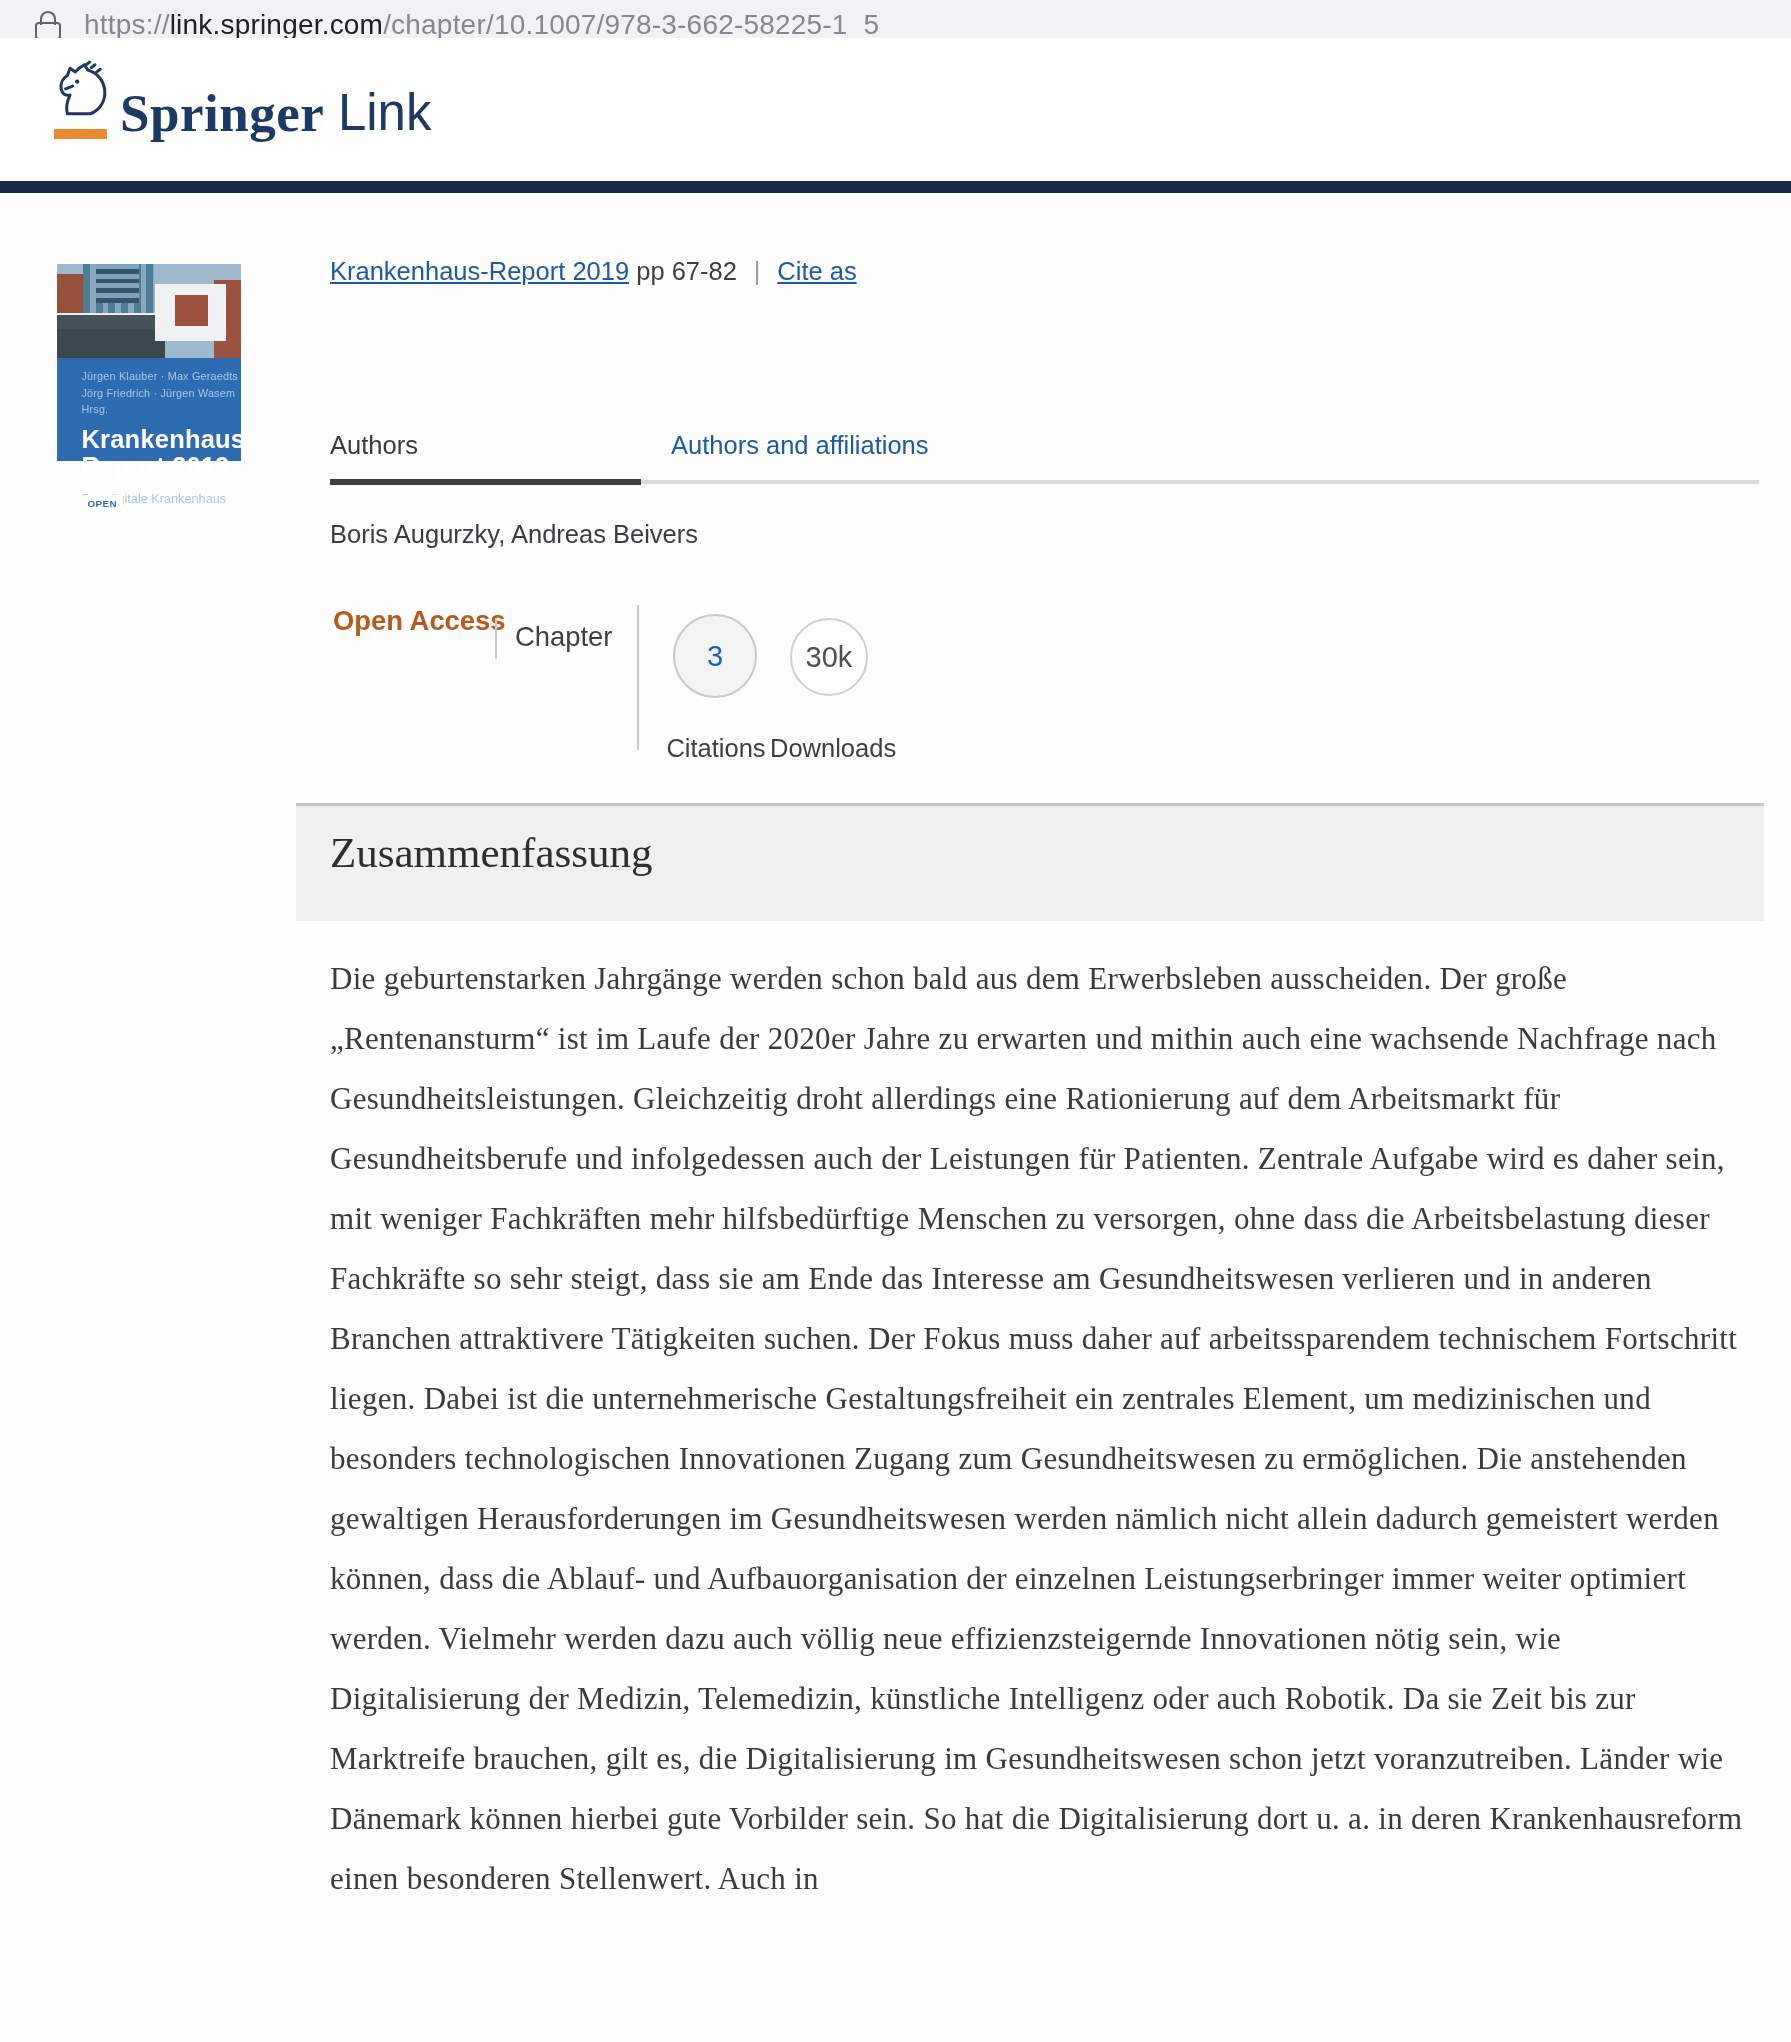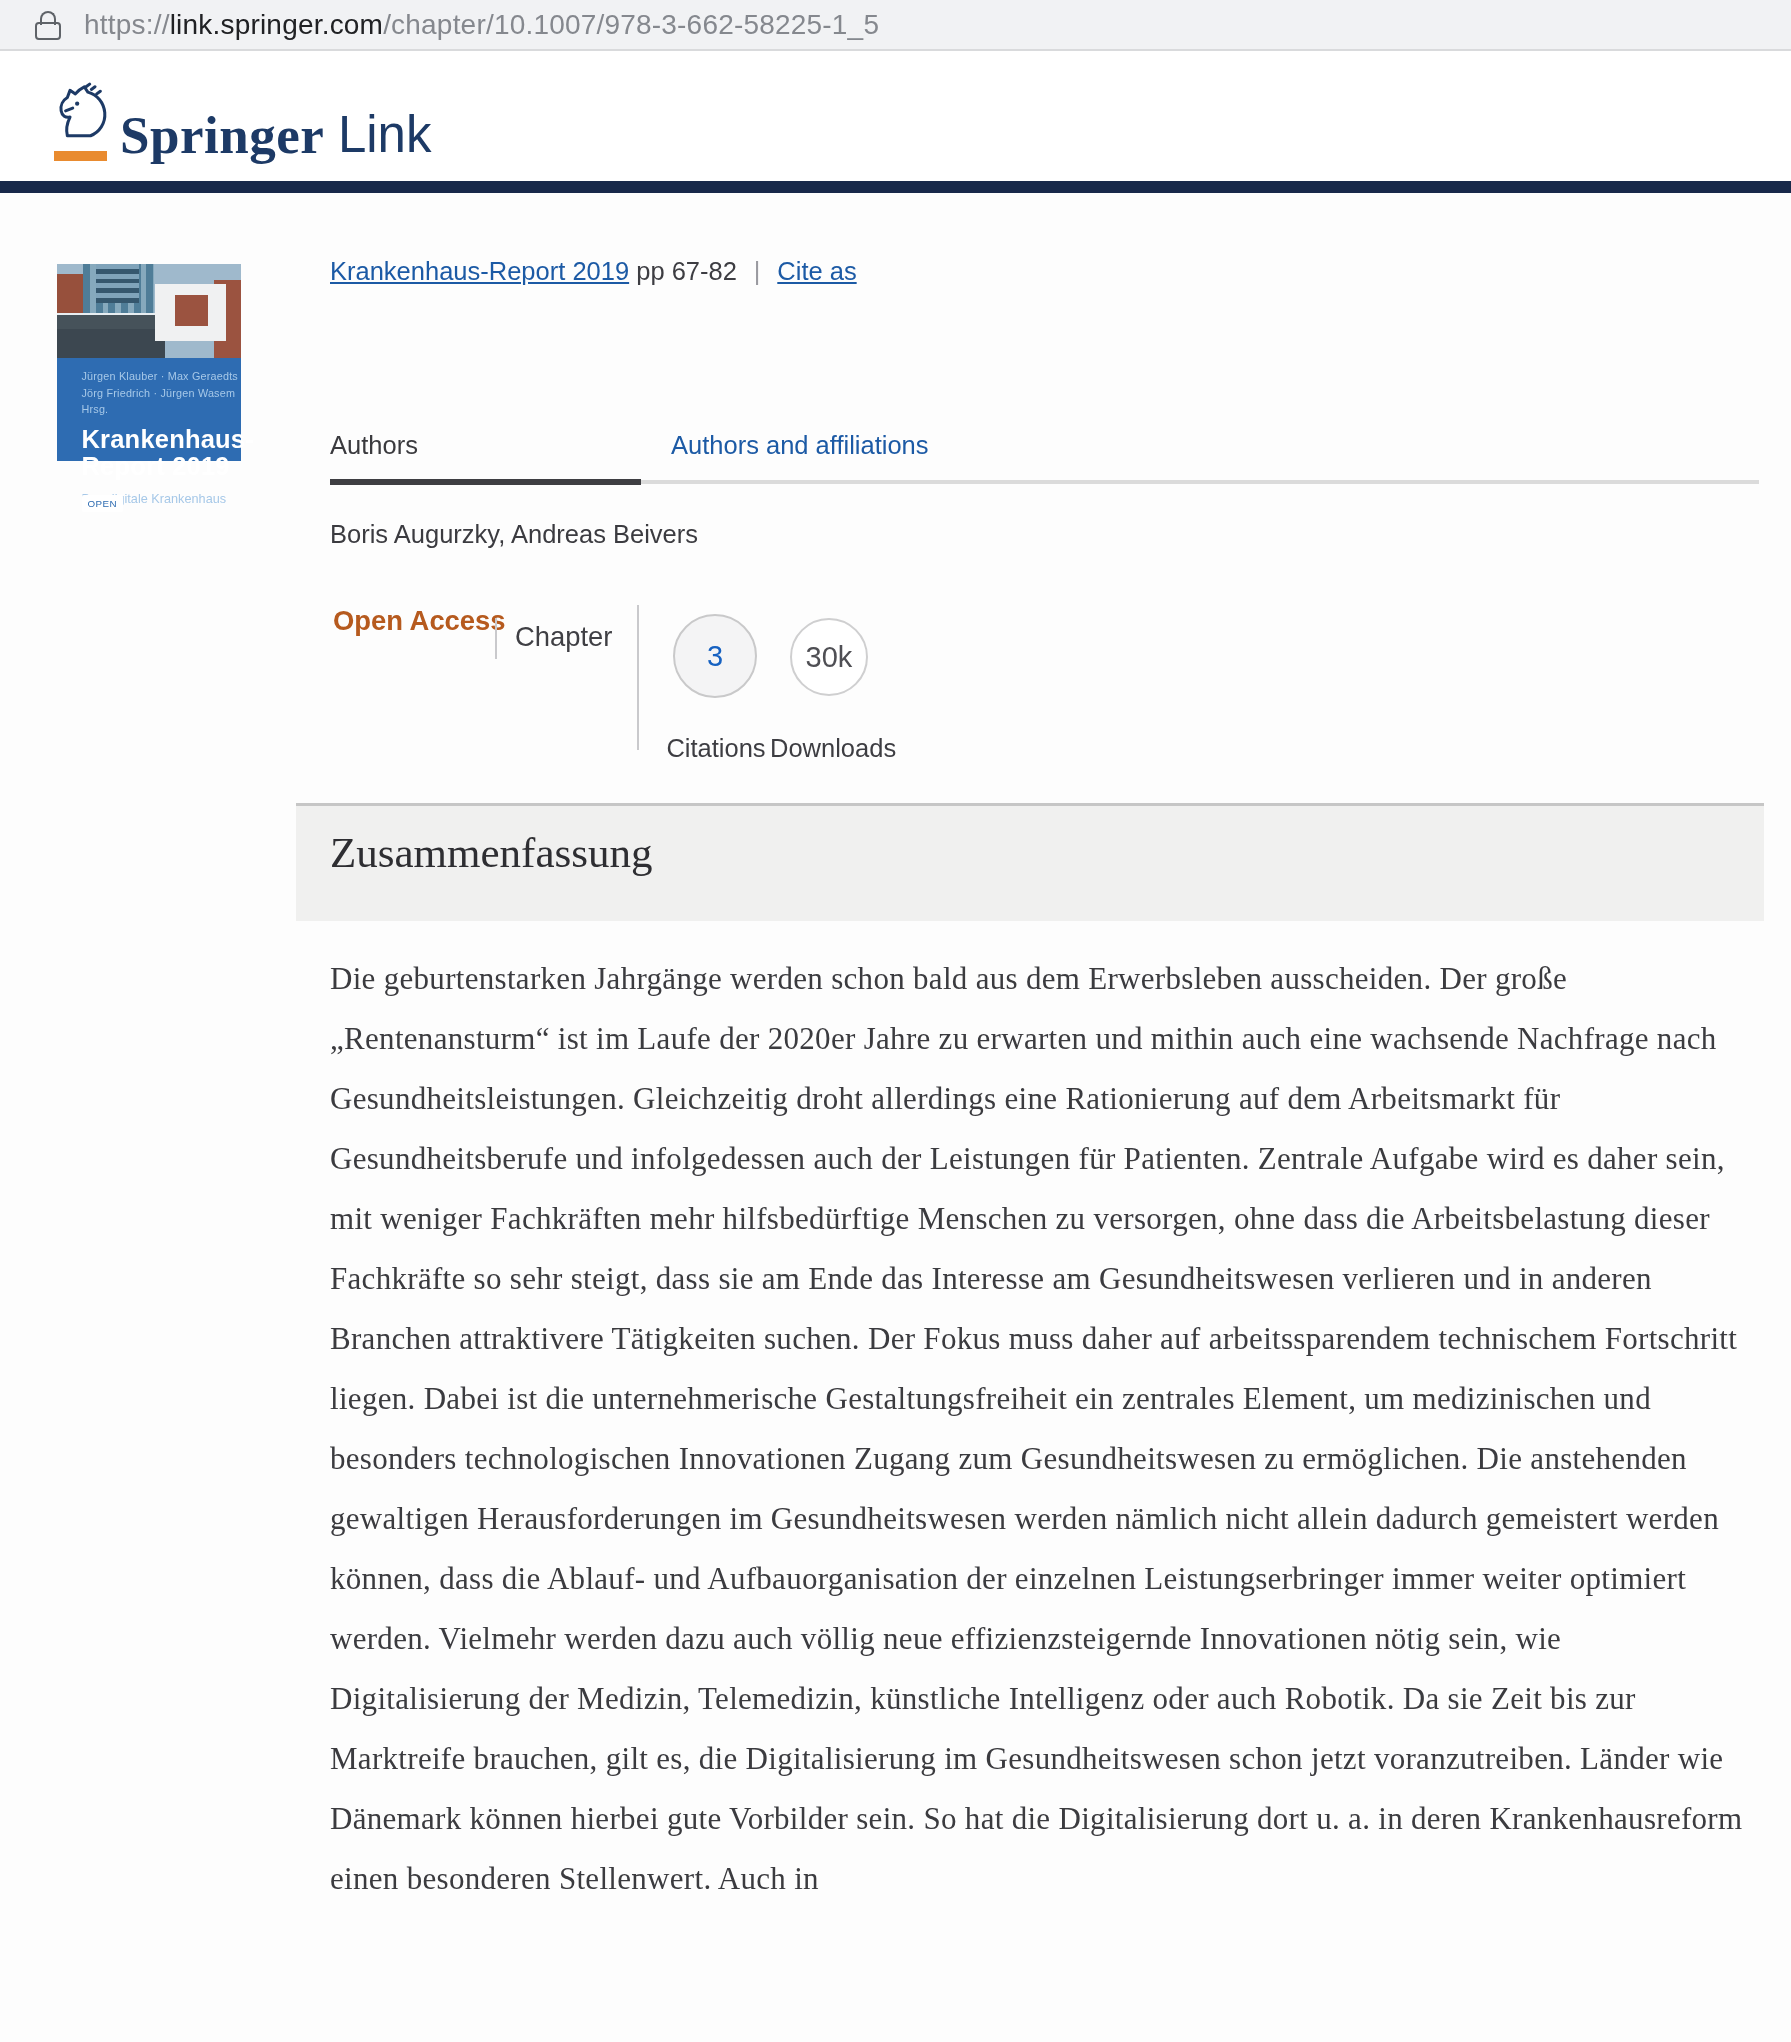--- a/index.html
+++ b/index.html
@@ -21,21 +21,21 @@
     border:2.9px solid #5f6368; border-bottom:none; border-radius:8.8px 8.8px 0 0;
   }
   .lock .body {
     position:absolute; left:0; top:10.8px; width:25.5px; height:18.6px;
     border:2.9px solid #5f6368; border-radius:3.9px; background:transparent;
   }
   .url-text { margin-left:23.5px; font-size:28px; color:#85888e; letter-spacing:0.2px; white-space:nowrap; }
   .url-text .domain { color:#202124; }
 
   
-  .siteheader { position:absolute; left:0; top:60px; width:1792px; height:128px; background:#ffffff; }
+  .siteheader { position:absolute; left:0; top:38px; width:1792px; height:128px; background:#ffffff; }
   .logo-icon-wrap { position:absolute; left:54px; top:21.6px; width:57px; }
   .logo-underline { width:53px; height:9.8px; background:#e98b2f; margin-top:2.9px; }
   .brand { position:absolute; left:120px; top:25.5px; height:98px; display:flex; align-items:center; }
   .brand .springer {
     font-family:"Liberation Serif", serif; font-weight:700; font-size:53px; color:#1d3a66; letter-spacing:0.5px;
   }
   .brand .link {
     font-family:"Liberation Sans", sans-serif; font-weight:300; font-size:51px; color:#1d3a66; margin-left:13.7px;
   }
   .navybar { position:absolute; left:0; top:181px; width:1792px; height:11.8px; background:#18294a; }
@@ -55,21 +55,21 @@
   .ph-canopy { position:absolute; left:0; top:49px; width:116px; height:15.7px; background:#46525a; border-top:2.9px solid #e8eef2; }
   .ph-portal { position:absolute; left:98px; top:19.6px; width:71px; height:57px; background:#f0f1f2; }
   .ph-portal-hole { position:absolute; left:19.6px; top:11.8px; width:33px; height:31px; background:#9b5340; }
   .ph-dark-base { position:absolute; left:0; top:65px; width:108px; height:29px; background:#3c4750; }
   .cover-text { position:relative; padding:9.8px 0 0 24.5px; }
   .cover-authors { font-size:10.8px; line-height:16.7px; color:#a6c8e8; letter-spacing:0.2px; }
   .cover-title { margin-top:7.8px; font-size:25.5px; line-height:27.4px; font-weight:700; color:#ffffff; letter-spacing:0.2px; }
   .cover-subtitle { margin-top:11.8px; font-size:12.7px; color:#a6c8e8; }
   .open-badge {
     position:absolute; left:24.5px; top:231px; background:#ffffff; color:#2e6cb2;
-    font-size:9.8px; font-weight:400; padding:2.9px 5.9px; border-radius:2px; letter-spacing:0.5px;
+    font-size:9.8px; font-weight:700; padding:2.9px 5.9px; border-radius:2px; letter-spacing:0.5px;
   }
 
   
   .breadcrumb { position:absolute; left:330px; top:64px; font-size:25.5px; color:#3d3d42; white-space:nowrap; }
   .bc-link { color:#1c5aa5; text-decoration:underline; cursor:pointer; }
   .bc-sep { color:#9a9aa0; margin:0 9.8px; }
 
   
   .chapter-title {
     position:absolute; left:330px; top:119px; width:1274px;

